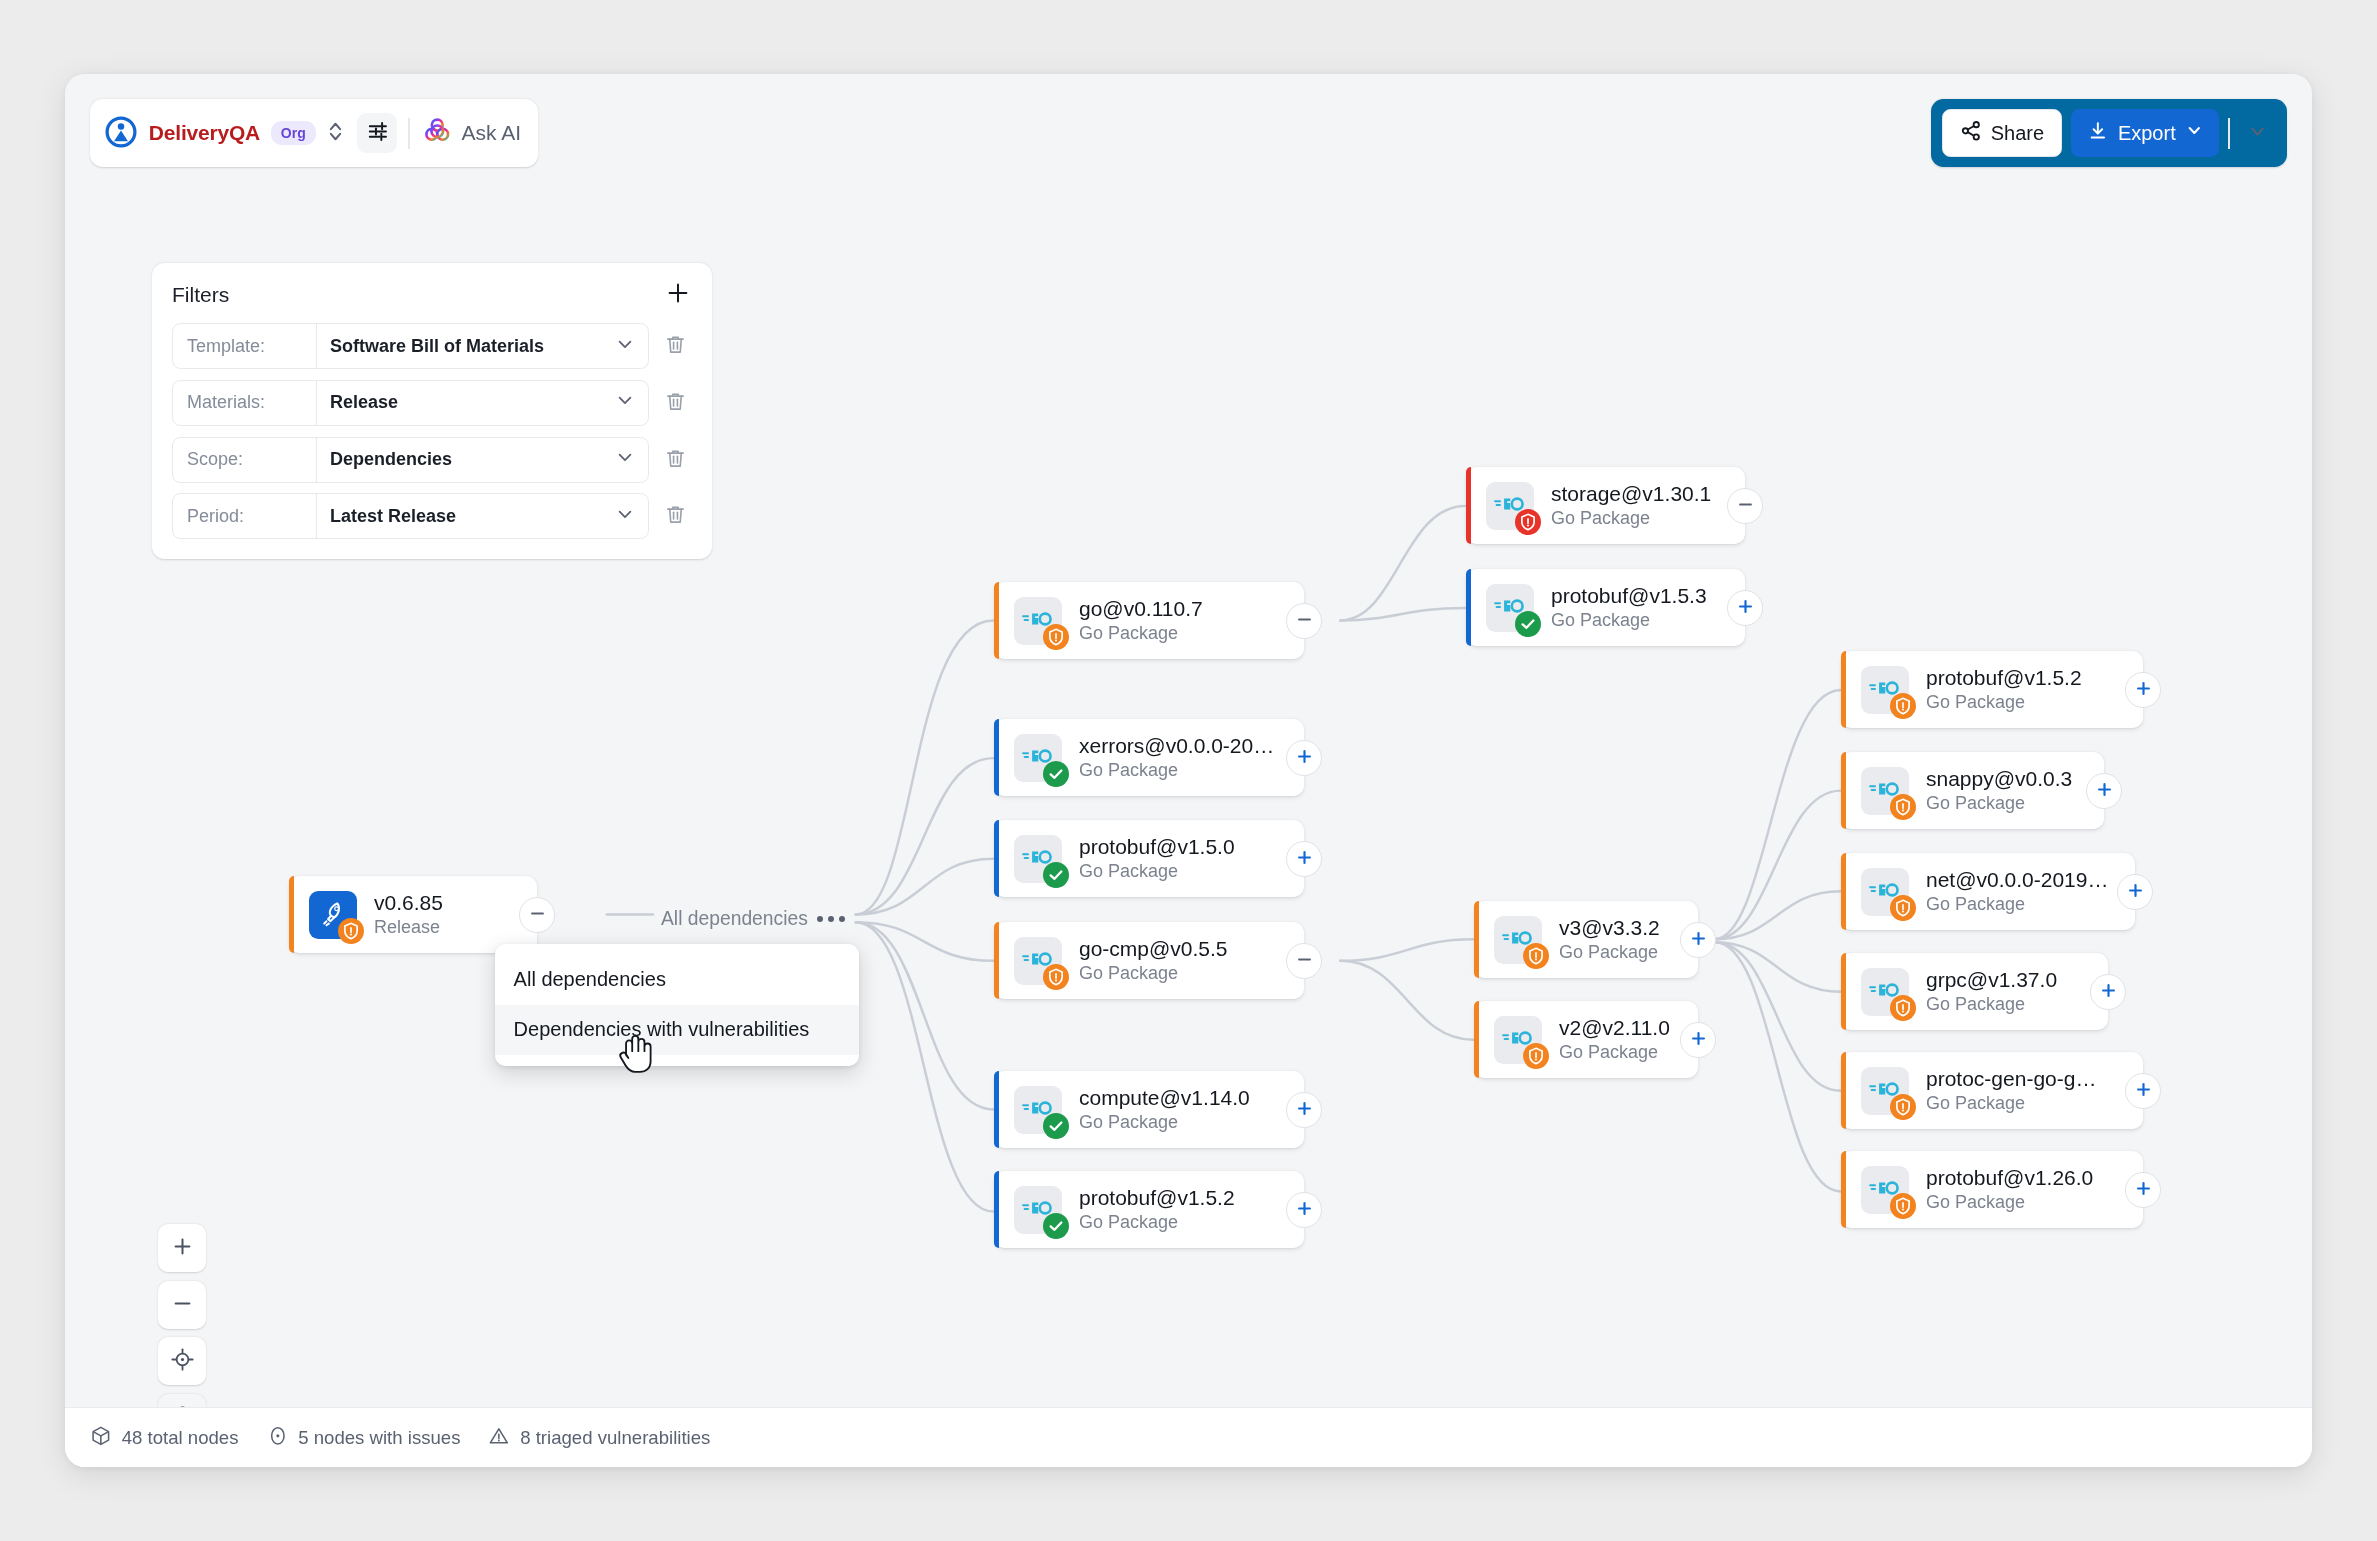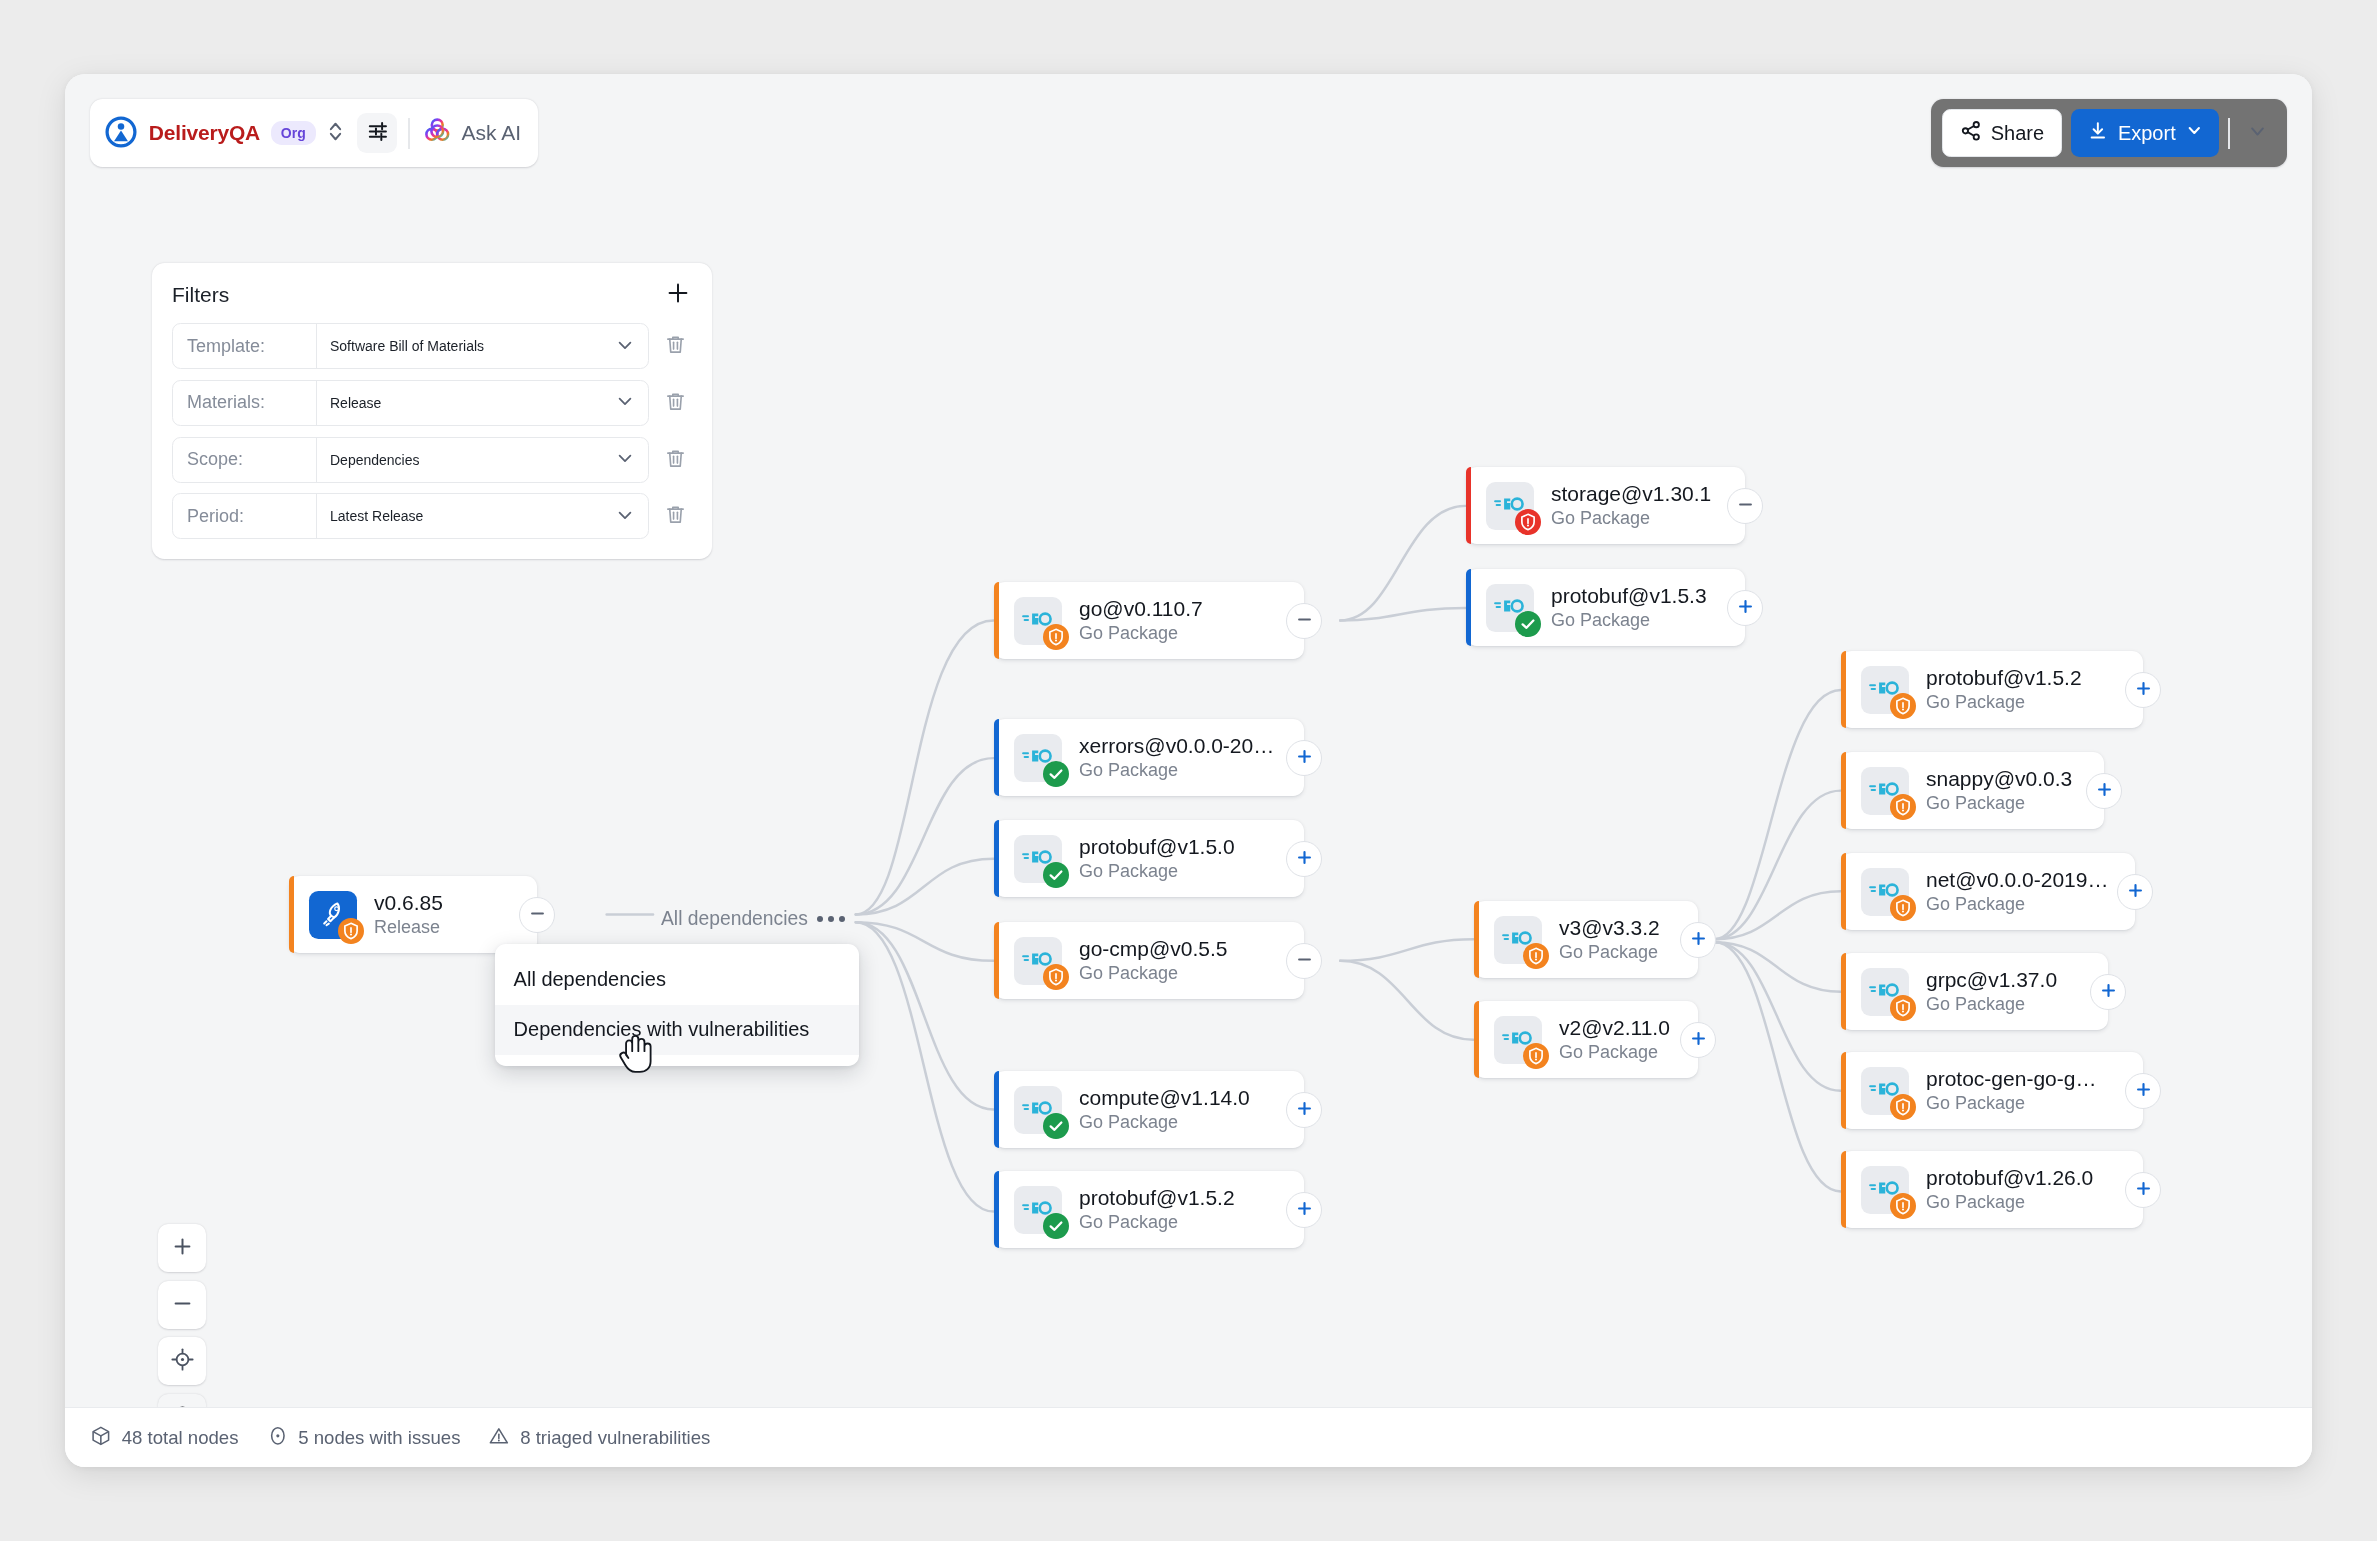--- a/index.html
+++ b/index.html
@@ -93,30 +93,30 @@
   .filter-label {
     font-size: 18px; color: #858c99;
     padding: 0 12.4px 0 14px;
     border-right: 1.2px solid #e7e9ec;
     height: 100%; display: flex; align-items: center;
     white-space: nowrap; min-width: 144px;
   }
   .filter-value {
     flex: 1; display: flex; align-items: center; justify-content: space-between;
     padding: 0 12.4px 0 13px;
-    font-size: 14px; color: #1b2028;
-    white-space: nowrap; overflow: hidden;
+    font-size: 18px; color: #1b2028;
+    white-space: nowrap; overflow: hidden; font-weight: bold;
   }
   .trash-btn { width: 32.5px; height: 32.5px; flex: none; display: flex; align-items: center; justify-content: center; }
 
   
   #toolbar-card {
     position: absolute; right: 25px; top: 25px;
     height: 68px;
-    background: #737373;
+    background: #0369a1;
     border-radius: 12.4px;
     box-shadow: 0 0.8px 2.3px rgba(16,24,40,.10), 0 0.8px 1.5px rgba(16,24,40,.06);
     display: flex; align-items: center;
     padding: 0 10.8px;
     gap: 9.3px;
     z-index: 40;
   }
   #share-btn {
     display: flex; align-items: center; gap: 9.3px;
     height: 48px; padding: 0 17px;

